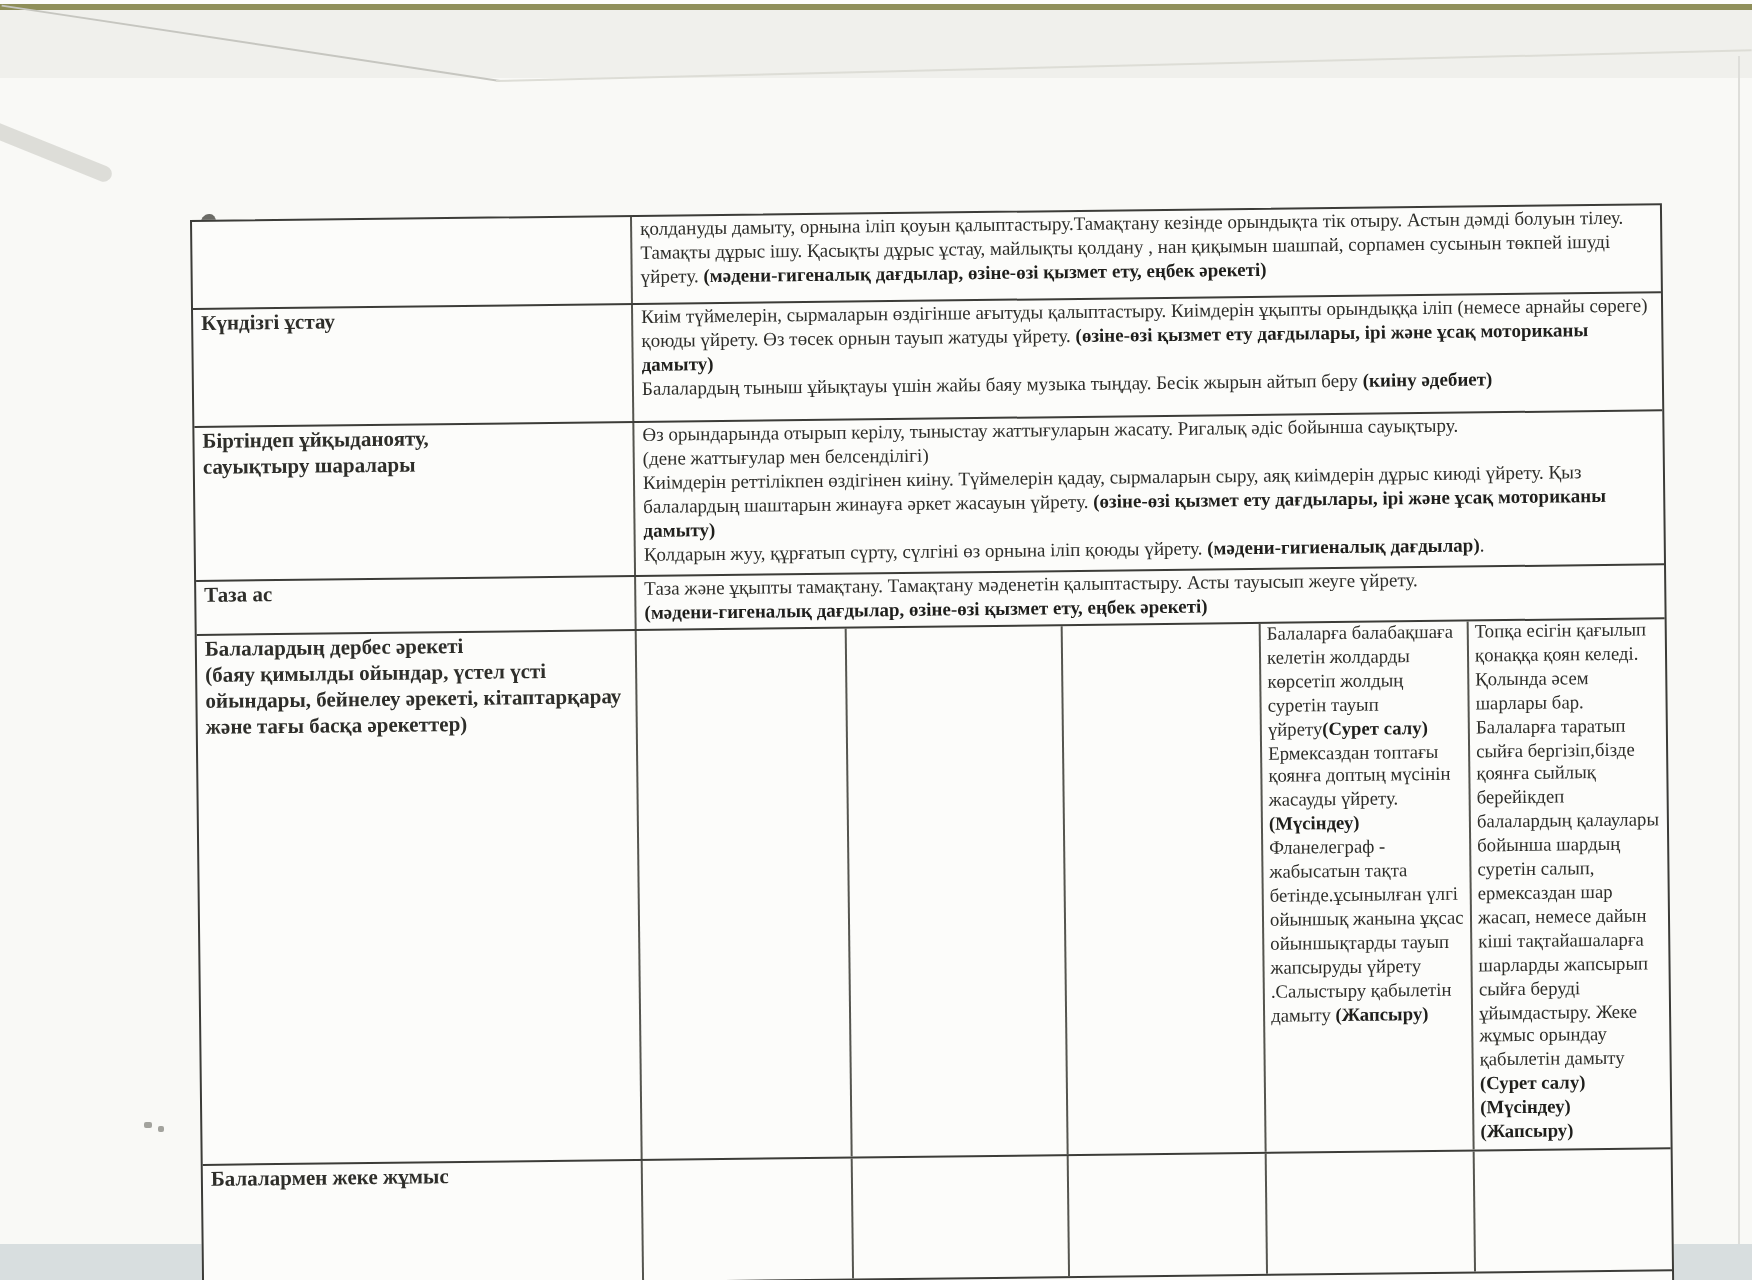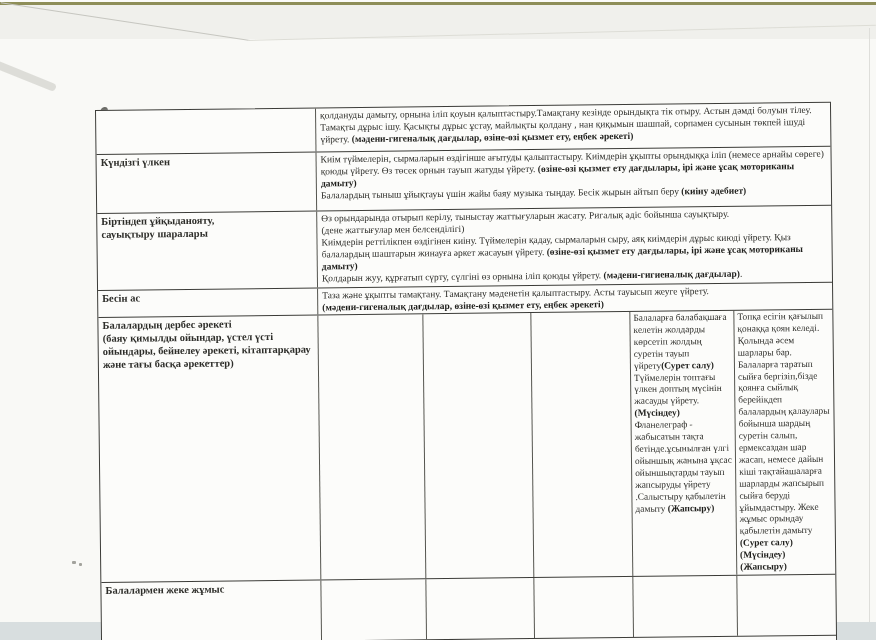--- a/index.html
+++ b/index.html
@@ -76,57 +76,57 @@
 <div class="tbl">
 
   <div class="tr r0">
     <div class="td lbl"><span></span></div>
     <div class="td con">
       <p><span>қолдануды дамыту, орнына іліп қоуын қалыптастыру.Тамақтану кезінде орындықта тік отыру. Астын дәмді болуын тілеу. Тамақты дұрыс ішу. Қасықты дұрыс ұстау, майлықты қолдану , нан қиқымын шашпай, сорпамен сусынын төкпей ішуді үйрету. </span><span class="b">(мәдени-гигеналық дағдылар, өзіне-өзі қызмет ету, еңбек әрекеті)</span></p>
     </div>
   </div>
 
   <div class="tr r1">
-    <div class="td lbl"><span>Күндізгі үлкен</span></div>
+    <div class="td lbl"><span>Күндізгі ұстау</span></div>
     <div class="td con">
       <p><span>Киім түймелерін, сырмаларын өздігінше ағытуды қалыптастыру. Киімдерін ұқыпты орындыққа іліп (немесе арнайы сөреге) қоюды үйрету. Өз төсек орнын тауып жатуды үйрету. </span><span class="b">(өзіне-өзі қызмет ету дағдылары, ірі және ұсақ моториканы дамыту)</span></p>
       <p><span>Балалардың  тыныш ұйықтауы үшін жайы баяу музыка тыңдау. Бесік жырын айтып беру </span><span class="b">(киіну әдебиет)</span></p>
     </div>
   </div>
 
   <div class="tr r2">
     <div class="td lbl"><span>Біртіндеп ұйқыданояту,
 сауықтыру шаралары</span></div>
     <div class="td con">
       <p><span>Өз орындарында отырып керілу, тыныстау  жаттығуларын жасату.  Ригалық әдіс  бойынша сауықтыру.</span></p>
       <p><span>(дене жаттығулар мен белсенділігі)</span></p>
       <p><span>Киімдерін реттілікпен өздігінен киіну. Түймелерін қадау, сырмаларын сыру, аяқ киімдерін дұрыс киюді үйрету. Қыз балалардың шаштарын жинауға әркет жасауын  үйрету. </span><span class="b">(өзіне-өзі қызмет ету дағдылары, ірі және ұсақ моториканы дамыту)</span></p>
       <p><span>Қолдарын жуу, құрғатып сүрту, сүлгіні өз орнына іліп қоюды үйрету. </span><span class="b">(мәдени-гигиеналық  дағдылар)</span><span>.</span></p>
     </div>
   </div>
 
   <div class="tr r3">
-    <div class="td lbl"><span>Бесін ас</span></div>
+    <div class="td lbl"><span>Таза ас</span></div>
     <div class="td con">
       <p><span>Таза және ұқыпты тамақтану. Тамақтану мәденетін қалыптастыру. Асты тауысып жеуге үйрету.</span></p>
       <p><span class="b">(мәдени-гигеналық дағдылар, өзіне-өзі қызмет ету, еңбек әрекеті)</span></p>
     </div>
   </div>
 
   <div class="tr r4">
     <div class="td lbl"><span>Балалардың дербес әрекеті
 (баяу қимылды ойындар, үстел үсті
 ойындары, бейнелеу әрекеті, кітаптарқарау
 және тағы басқа әрекеттер)</span></div>
     <div class="cell c1 first"></div>
     <div class="cell c2"></div>
     <div class="cell c3"></div>
     <div class="cell c4">
       <p><span>Балаларға  балабақшаға келетін жолдарды көрсетіп жолдың суретін тауып үйрету</span><span class="b">(Сурет салу)</span></p>
-      <p><span>Түймелерін топтағы үлкен доптың мүсінін жасауды үйрету. </span><span class="b">(Мүсіндеу)</span></p>
+      <p><span>Ермексаздан топтағы қоянға доптың мүсінін жасауды үйрету. </span><span class="b">(Мүсіндеу)</span></p>
       <p><span>Фланелеграф - жабысатын тақта бетінде.ұсынылған үлгі ойыншық жанына  ұқсас ойыншықтарды тауып жапсыруды үйрету .Салыстыру қабылетін дамыту </span><span class="b">(Жапсыру)</span></p>
     </div>
     <div class="cell c5">
       <p><span>Топқа есігін қағылып қонаққа қоян келеді. Қолында әсем шарлары бар. Балаларға таратып сыйға бергізіп,бізде қоянға сыйлық берейікдеп балалардың қалаулары бойынша шардың суретін салып, ермексаздан шар жасап, немесе дайын кіші тақтайашаларға шарларды жапсырып сыйға беруді ұйымдастыру. Жеке жұмыс орындау қабылетін дамыту</span></p>
       <p><span class="b"> (Сурет салу)</span></p>
       <p><span class="b">(Мүсіндеу)</span></p>
       <p><span class="b">(Жапсыру)</span></p>
     </div>
   </div>
 

